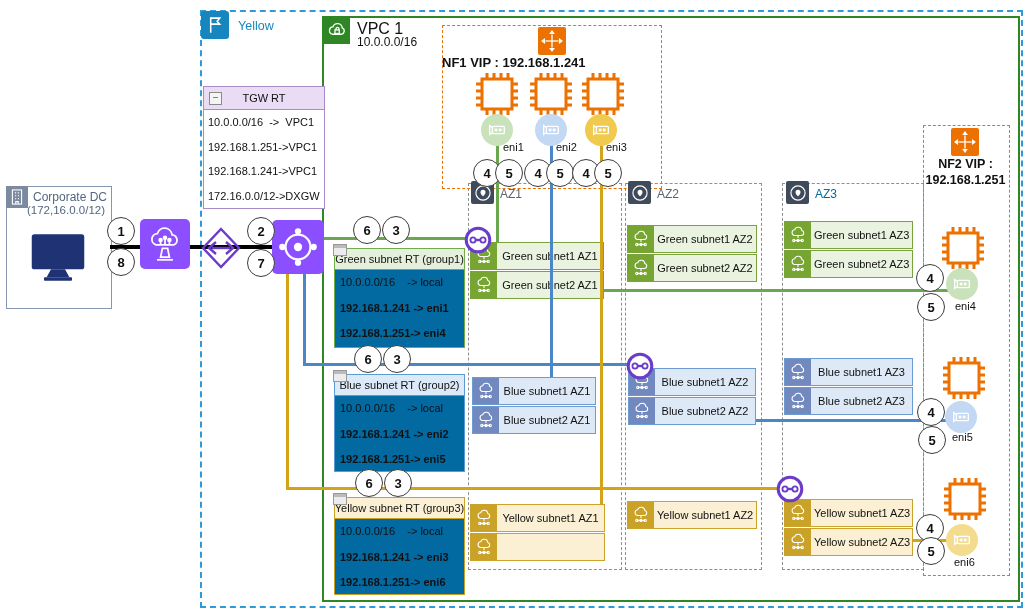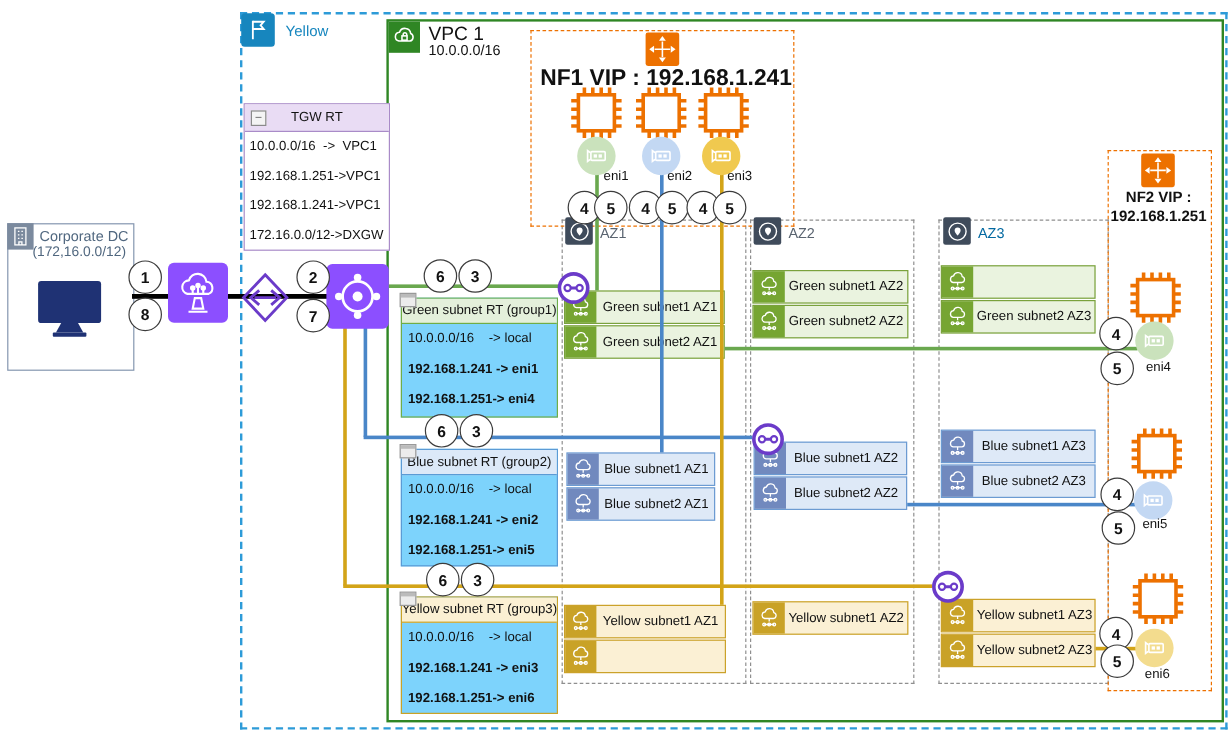--- a/index.html
+++ b/index.html
@@ -18,21 +18,21 @@
   .lbl{position:absolute;white-space:nowrap;z-index:9}
   
   .subnet{position:absolute;height:26px;display:flex;align-items:stretch;z-index:5;border:1px solid}
   .subnet .sicon{width:26px;flex:0 0 26px;display:flex;align-items:center;justify-content:center}
   .subnet .slabel{flex:1;display:flex;align-items:center;justify-content:center;
                   font-size:11px;white-space:nowrap;padding:0 3px}
   .sn-green{background:#EAF3DF;border-color:#7AA23D}.sn-green .sicon{background:#76A532}
   .sn-blue{background:#DEE9F7;border-color:#6C9BD2}.sn-blue .sicon{background:#7189BE}
   .sn-yellow{background:#FBF0D4;border-color:#CBA22A}.sn-yellow .sicon{background:#C9A227}
   
-  .rt{position:absolute;width:129px;background:#7dd3fc;border:1px solid;z-index:7}
+  .rt{position:absolute;width:129px;background:#0369a1;border:1px solid;z-index:7}
   .rt-head{height:20px;display:flex;align-items:center;justify-content:center;
            font-size:11px;border-bottom:1px solid;white-space:nowrap}
   .rt-row{font-size:11px;line-height:25.5px;padding-left:5px;white-space:pre}
   .rt-row.b{font-weight:bold}
   .rt-green{border-color:#70AD47}.rt-green .rt-head{background:#E4F0DB;border-color:#70AD47}
   .rt-blue{border-color:#5B9BD5}.rt-blue .rt-head{background:#DCE9F8;border-color:#5B9BD5}
   .rt-yellow{border-color:#C9A227}.rt-yellow .rt-head{background:#FBF0D3;border-color:#C9A227}
   .rt-tgw{position:absolute;left:203px;top:86px;width:120px;background:#fff;
           border:1px solid #A98BC8;z-index:7}
   .rt-tgw .rt-head{background:#E9DCF4;border-color:#A98BC8;height:22px;position:relative}
@@ -176,21 +176,21 @@
         <g fill="#fff">
           <path d="M13.3 7h1.4v14h-1.4z"></path>
           <path d="M7 13.3h14v1.4H7z"></path>
           <path d="M14 2.2l-3.1 4.3h6.2z"></path>
           <path d="M14 25.8l-3.1-4.3h6.2z"></path>
           <path d="M2.2 14l4.3-3.1v6.2z"></path>
           <path d="M25.8 14l-4.3-3.1v6.2z"></path>
         </g>
       </svg>
   </div>
-  <div class="lbl" style="left:442px;top:55px;width:218px;text-align:right;font-size:19px;font-weight:600">NF1 VIP : 192.168.1.241</div>
+  <div class="lbl" style="left:442px;top:55px;width:218px;text-align:left;font-size:13px;font-weight:600">NF1 VIP : 192.168.1.241</div>
 
   <div class="chip" style="left:475px;top:72px">
     <svg width="44" height="44" viewBox="0 0 44 44">
         <rect x="7" y="7" width="30" height="30" fill="#fff" stroke="#ED7100" stroke-width="3"></rect>
         <path stroke="#ED7100" stroke-width="3" d="M12 6V1M19 6V1M26 6V1M33 6V1M12 43V38M19 43V38M26 43V38M33 43V38M6 12H1M6 19H1M6 26H1M6 33H1M43 12H38M43 19H38M43 26H38M43 33H38"></path>
       </svg>
   </div>
   <div class="chip" style="left:529px;top:72px">
     <svg width="44" height="44" viewBox="0 0 44 44">
         <rect x="7" y="7" width="30" height="30" fill="#fff" stroke="#ED7100" stroke-width="3"></rect>
@@ -552,20 +552,21 @@
           <g stroke="#fff" stroke-width="1.3" fill="none">
             <path d="M7.5 12.5a3.4 3.4 0 0 1 .5-6.7 4.4 4.4 0 0 1 8.6.8 3 3 0 0 1-.4 5.9z"></path>
             <path d="M12 12.5v3"></path>
             <path d="M7 18.5h10"></path>
             <circle cx="7" cy="18.5" r="1.4"></circle>
             <circle cx="12" cy="18.5" r="1.4"></circle>
             <circle cx="17" cy="18.5" r="1.4"></circle>
           </g>
         </svg>
       </span>
+    <span class="slabel">Green subnet1 AZ3</span>
   </div>
   <div class="subnet sn-green" style="left:784px;top:250px;width:127px">
     <span class="sicon">
         <svg width="20" height="20" viewBox="0 0 24 24">
           <g stroke="#fff" stroke-width="1.3" fill="none">
             <path d="M7.5 12.5a3.4 3.4 0 0 1 .5-6.7 4.4 4.4 0 0 1 8.6.8 3 3 0 0 1-.4 5.9z"></path>
             <path d="M12 12.5v3"></path>
             <path d="M7 18.5h10"></path>
             <circle cx="7" cy="18.5" r="1.4"></circle>
             <circle cx="12" cy="18.5" r="1.4"></circle>

